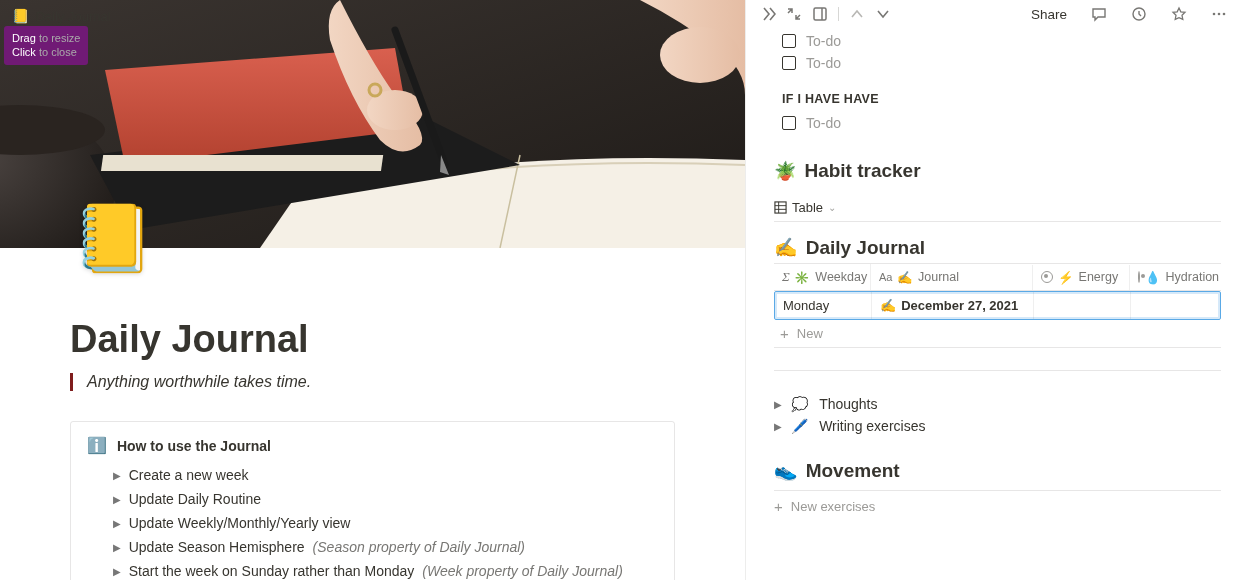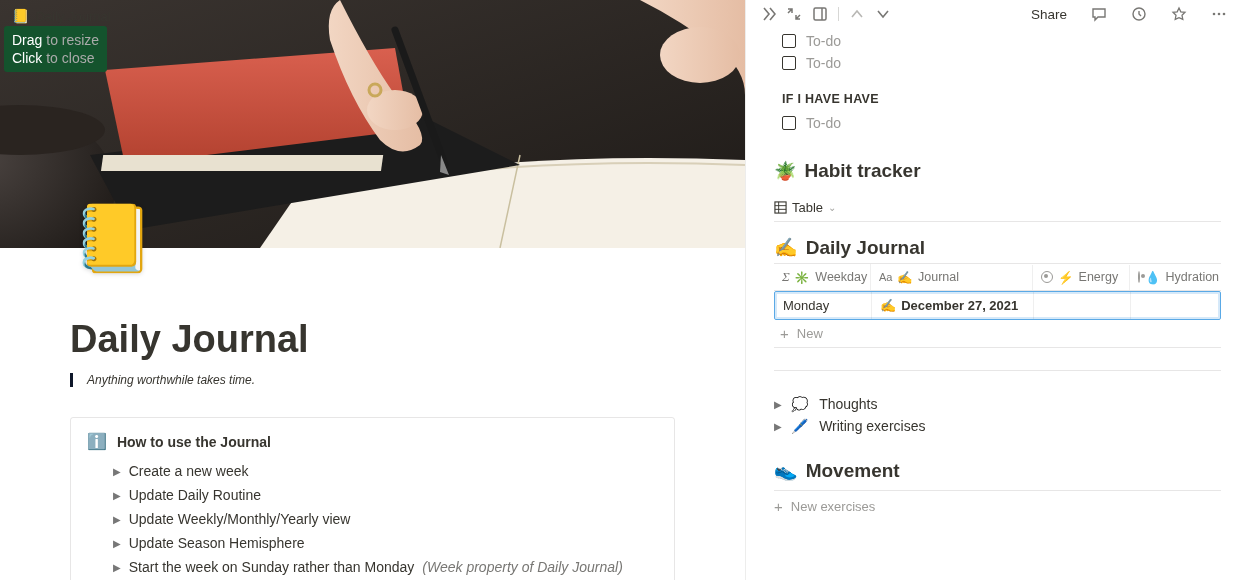--- a/index.html
+++ b/index.html
@@ -3,30 +3,30 @@
 <meta charset="utf-8">
 <style>
 * { margin: 0; padding: 0; box-sizing: border-box; }
 body { font-family: -apple-system, BlinkMacSystemFont, "Segoe UI", Helvetica, Arial, sans-serif; color: #37352f; background: #fff; overflow: hidden; width: 1241px; height: 580px; }
 .app { display: flex; width: 1241px; height: 580px; }
 
 
 .main { width: 745px; height: 580px; position: relative; overflow: hidden; }
 .breadcrumb { position: absolute; top: 8px; left: 12px; display: flex; align-items: center; gap: 6px; font-size: 13px; z-index: 5; }
 .breadcrumb .bc-icon { font-size: 14px; }
-.tooltip { position: absolute; top: 26px; left: 4px; background: #14532d; color: #aaa; font-size: 14px; padding: 5px 8px; border-radius: 3px; z-index: 6; line-height: 1.3; }
+.tooltip { position: absolute; top: 26px; left: 4px; background: #701a75; color: #aaa; font-size: 11px; padding: 5px 8px; border-radius: 3px; z-index: 6; line-height: 1.3; }
 .tooltip b { color: #fff; font-weight: 500; }
 
 .cover { width: 745px; height: 248px; position: relative; overflow: hidden; }
 .cover svg { display: block; }
 .page-icon { position: absolute; left: 72px; top: 200px; font-size: 66px; z-index: 3; filter: drop-shadow(0 1px 2px rgba(0,0,0,.15)); }
 
 .content { padding: 70px 70px 0 70px; }
 .title { font-size: 38px; font-weight: 700; margin-bottom: 10px; }
-.quote { border-left: 3px solid #0f172a; padding-left: 14px; font-style: italic; font-size: 12px; color: #37352f; margin: 12px 0 30px 0; }
+.quote { border-left: 3px solid #7f1d1d; padding-left: 14px; font-style: italic; font-size: 16px; color: #37352f; margin: 12px 0 30px 0; }
 
 .callout { border: 1px solid rgba(55,53,47,.12); border-radius: 3px; padding: 14px 16px 12px 16px; }
 .callout-hdr { display: flex; align-items: center; gap: 10px; font-weight: 600; font-size: 14px; margin-bottom: 8px; }
 .callout-hdr .ci { font-size: 16px; }
 .toggle-line { display: flex; align-items: center; gap: 8px; font-size: 14px; color: #37352f; padding: 4px 0 4px 26px; }
 .toggle-tri { color: #777; font-size: 10px; }
 .toggle-line .muted { font-style: italic; color: #787774; }
 
 
 .panel { flex: 1; border-left: 1px solid rgba(55,53,47,.09); height: 580px; overflow: hidden; padding: 0 20px 0 28px; position: relative; }
@@ -155,20 +155,21 @@
               <span class="toggle-tri">▶</span>
               <span>Update Daily Routine</span>
             </div>
             <div class="toggle-line">
               <span class="toggle-tri">▶</span>
               <span>Update Weekly/Monthly/Yearly view</span>
             </div>
             <div class="toggle-line">
               <span class="toggle-tri">▶</span>
               <span>Update Season Hemisphere </span>
+              <span class="muted">(Season property of Daily Journal)</span>
             </div>
             <div class="toggle-line">
               <span class="toggle-tri">▶</span>
               <span>Start the week on Sunday rather than Monday </span>
               <span class="muted">(Week property of Daily Journal)</span>
             </div>
           </div>
       </div>
     </div>
   </div>

